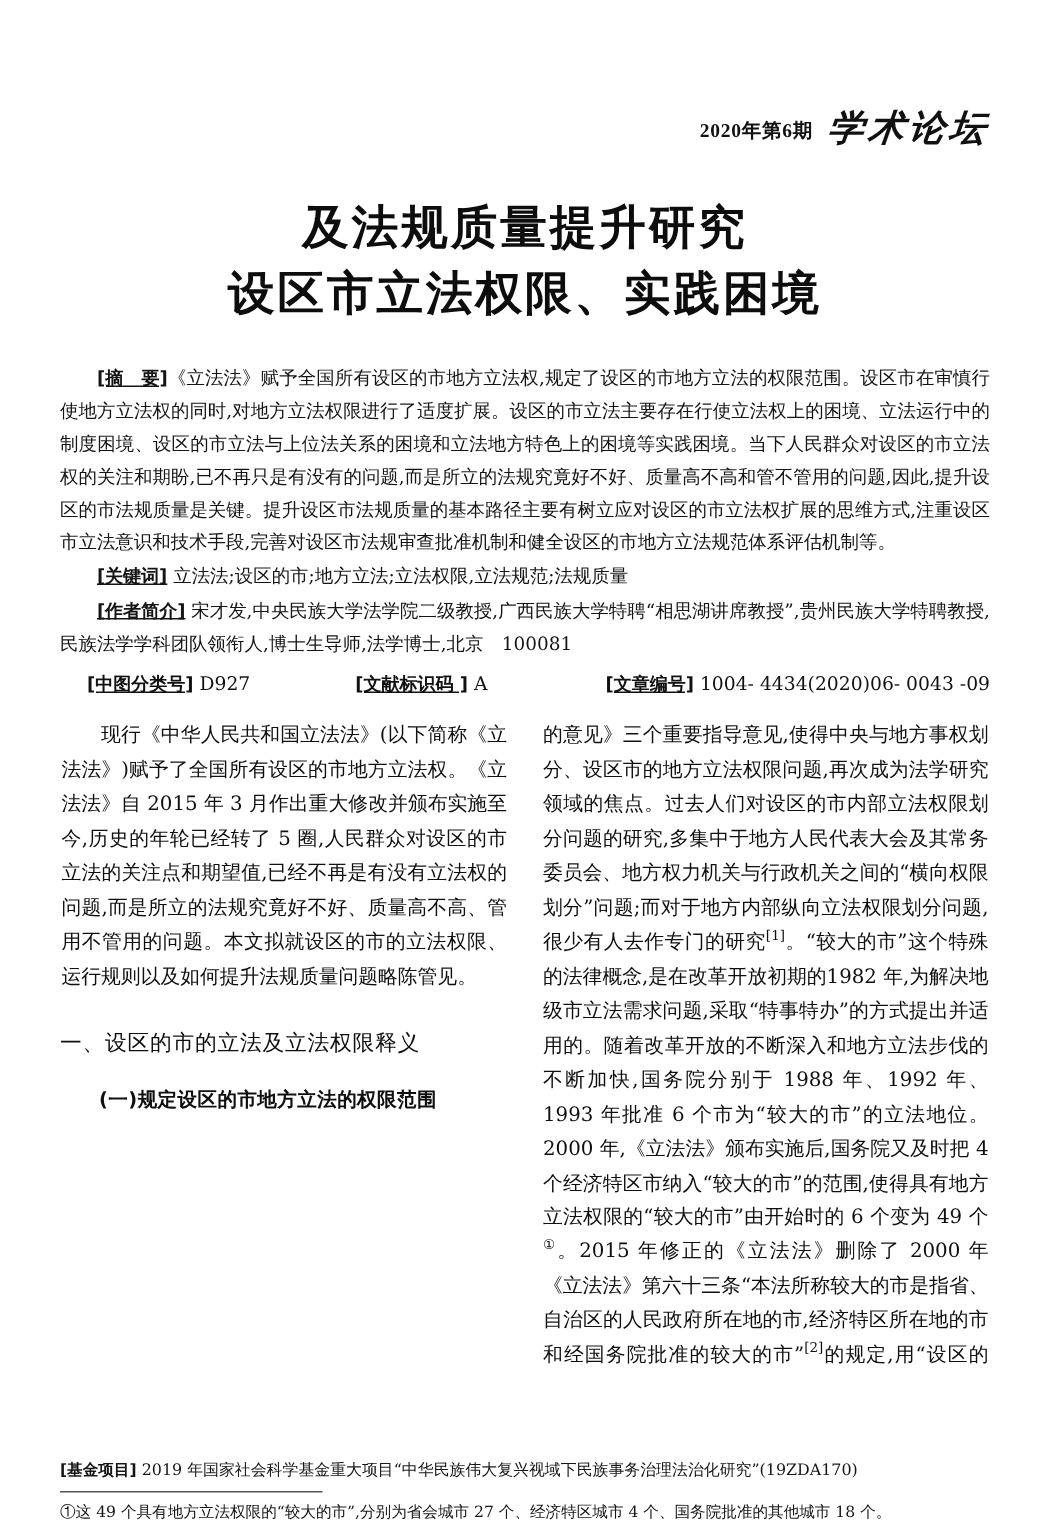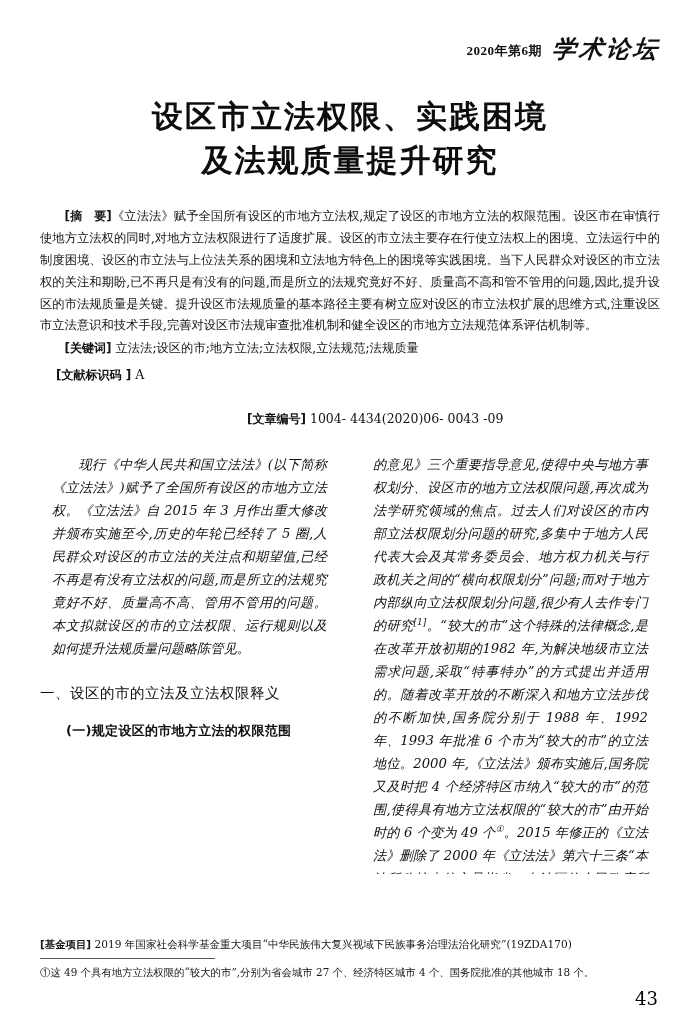--- a/index.html
+++ b/index.html
@@ -24,20 +24,21 @@
   }
 
   
   .masthead {
     display: flex;
     align-items: flex-end;
     justify-content: flex-end;
     height: 62px;
     padding-top: 14px;
     box-sizing: border-box;
+    margin-top: 36px;
   }
   .issue-line {
     font-family: "Liberation Serif", serif;
     font-size: 13px;
     font-weight: bold;
     letter-spacing: 0.5px;
     margin-right: 10px;
     padding-bottom: 2px;
     white-space: nowrap;
   }
@@ -88,56 +89,56 @@
   .meta-block p {
     margin: 0 0 1px 0;
   }
   .meta-abstract {
     text-indent: 2em;
   }
   .meta-tag {
     font-family: "DejaVu Sans", sans-serif;
     font-weight: bold;
     font-size: 12px;
+    text-decoration: underline;
   }
   .meta-hang {
     text-indent: 2em;
   }
   .class-row {
     margin-top: 7px;
     display: flex;
     font-family: "DejaVu Serif", serif;
     font-size: 12.5px;
   }
   .class-cell { white-space: nowrap; padding-left: 16px; }
   .class-cell.c1 { width: 207px; padding-left: 18px; box-sizing: border-box; }
   .class-cell.c2 { width: 175px; }
-  .class-cell.c3 { flex: 1; margin-top: 44px; }
+  .class-cell.c3 { flex: 1; }
 
   
   .columns {
     margin-top: 14px;
     display: flex;
     gap: 22px;
     height: 432px;
   }
   .col {
     width: 299px;
     font-family: "DejaVu Serif", serif;
     font-size: 13.2px;
     line-height: 1.74;
     text-align: justify;
     text-justify: inter-character;
     color: #0f0f0f;
     overflow: hidden;
   }
   .col p {
-    margin: 12px;
-    text-indent: 2em;
-    font-style: italic;
+    margin: 1px;
+    text-indent: 2em;
   }
   .col p.noindent { text-indent: 0; }
   .h1-sec {
     font-family: "DejaVu Sans", sans-serif;
     font-size: 14.5px;
     font-weight: normal;
     margin: 20px 0 14px 0;
     text-indent: 0;
     letter-spacing: 0.5px;
   }
@@ -201,31 +202,33 @@
 <body>
 
 <div class="page">
 
   <div class="masthead">
     <div class="issue-line">2020年第6期</div>
     <div class="journal-name">学术论坛</div>
   </div>
 
   <div class="title-block">
+    <div class="title-line">及法规质量提升研究</div>
     <div class="title-line">设区市立法权限、实践困境</div>
-    <div class="title-line">及法规质量提升研究</div>
   </div>
 
 
   <div class="meta-block">
     <p class="meta-abstract"><span class="meta-tag">[摘　要]</span><span>《立法法》赋予全国所有设区的市地方立法权,规定了设区的市地方立法的权限范围。设区市在审慎行使地方立法权的同时,对地方立法权限进行了适度扩展。设区的市立法主要存在行使立法权上的困境、立法运行中的制度困境、设区的市立法与上位法关系的困境和立法地方特色上的困境等实践困境。当下人民群众对设区的市立法权的关注和期盼,已不再只是有没有的问题,而是所立的法规究竟好不好、质量高不高和管不管用的问题,因此,提升设区的市法规质量是关键。提升设区市法规质量的基本路径主要有树立应对设区的市立法权扩展的思维方式,注重设区市立法意识和技术手段,完善对设区市法规审查批准机制和健全设区的市地方立法规范体系评估机制等。</span></p>
     <p class="meta-hang"><span class="meta-tag">[关键词]</span> <span>立法法;设区的市;地方立法;立法权限,立法规范;法规质量</span></p>
+    <p class="meta-hang"><span class="meta-tag">[作者简介]</span> <span>宋才发,中央民族大学法学院二级教授,广西民族大学特聘“相思湖讲席教授”,贵州民族大学特聘教授,民族法学学科团队领衔人,博士生导师,法学博士,北京　100081</span></p>
   </div>
 
   <div class="class-row">
+    <div class="class-cell c1"><span class="meta-tag">[中图分类号]</span> <span>D927</span></div>
     <div class="class-cell c2"><span class="meta-tag">[文献标识码 ]</span> <span>A</span></div>
     <div class="class-cell c3"><span class="meta-tag">[文章编号]</span> <span>1004- 4434(2020)06- 0043 -09</span></div>
   </div>
 
   <div class="columns">
 
     <div class="col">
       <p>现行《中华人民共和国立法法》(以下简称《立法法》)赋予了全国所有设区的市地方立法权。《立法法》自 2015 年 3 月作出重大修改并颁布实施至今,历史的年轮已经转了 5 圈,人民群众对设区的市立法的关注点和期望值,已经不再是有没有立法权的问题,而是所立的法规究竟好不好、质量高不高、管用不管用的问题。本文拟就设区的市的立法权限、运行规则以及如何提升法规质量问题略陈管见。</p>
       <div class="h1-sec">一、设区的市的立法及立法权限释义</div>
       <div class="h2-sec">(一)规定设区的市地方立法的权限范围</div>

